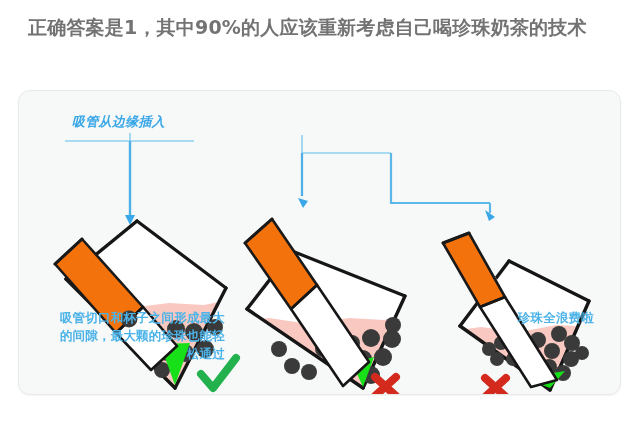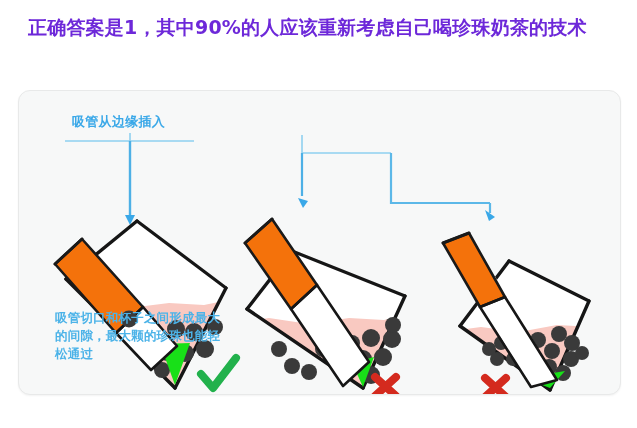--- a/index.html
+++ b/index.html
@@ -16,21 +16,21 @@
   }
 
   .headline {
     position: absolute;
     left: 28px;
     top: 14px;
     width: 580px;
     font-size: 19px;
     font-weight: bold;
     line-height: 1.42;
-    color: #6d28d9;
+    color: #737373;
     letter-spacing: 0.2px;
   }
 
   .card {
     position: absolute;
     left: 18px;
     top: 90px;
     width: 601px;
     height: 303px;
     background: #f7f8f8;
@@ -52,31 +52,32 @@
     display: block;
   }
 
   .label-top {
     position: absolute;
     color: #3aa8e8;
     font-weight: bold;
     font-size: 13px;
     white-space: nowrap;
     letter-spacing: 0.3px;
+    font-style: italic;
   }
   .label-1 { left: 53px; top: 22px; }
   .label-2 { left: 255px; top: 22px; }
 
   .caption {
     position: absolute;
     color: #4cb3e8;
     font-weight: bold;
     font-size: 12.5px;
     line-height: 1.45;
-    text-align: left;
+    text-align: right;
     letter-spacing: 0.2px;
   }
   .cap-1 { left: 36px; top: 218px; width: 170px; }
   .cap-2 { left: 243px; top: 218px; width: 160px; }
   .cap-3 { left: 425px; top: 218px; width: 150px; }
 </style>
 </head>
 <body>
 
 <div class="headline">正确答案是1，其中90%的人应该重新考虑自己喝珍珠奶茶的技术</div>
@@ -235,14 +236,15 @@
           <line x1="466" y1="287" x2="487" y2="306"></line>
           <line x1="487" y1="287" x2="466" y2="306"></line>
         </g>
       </g>
     </svg>
   </div>
 
   <div class="label-top label-1">吸管从边缘插入</div>
 
   <div class="caption cap-1">吸管切口和杯子之间形成最大的间隙，最大颗的珍珠也能轻松通过</div>
+  <div class="caption cap-3">珍珠全浪费啦</div>
 
 </div>
 
 </body></html>

